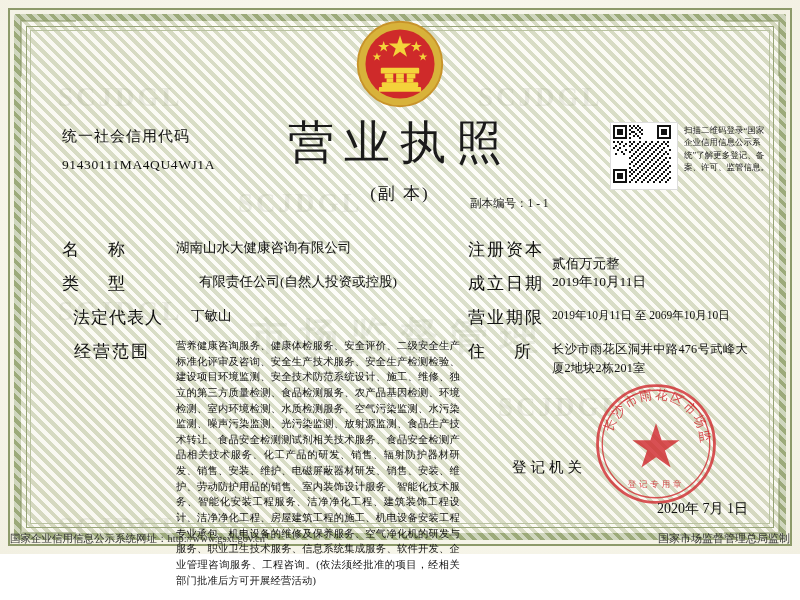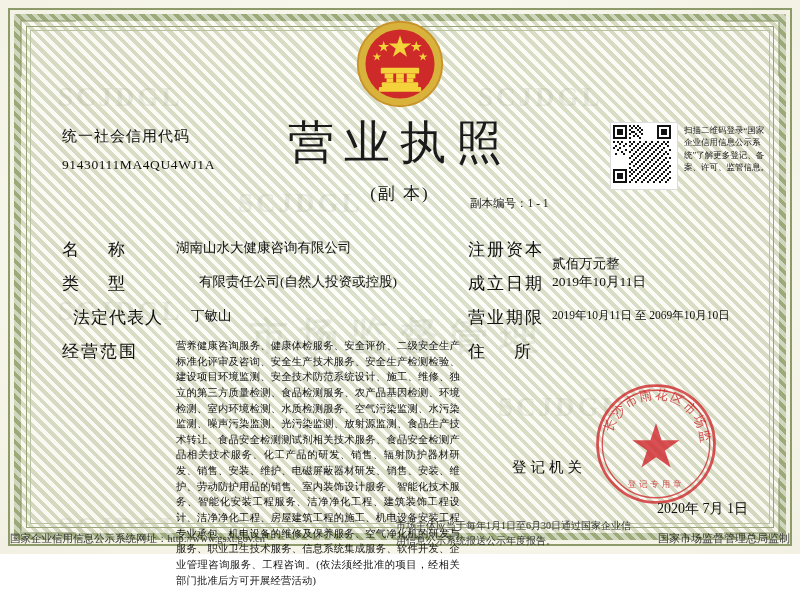--- a/index.html
+++ b/index.html
@@ -407,33 +407,34 @@
 
   <div class="lbl" style="left:62px;top:238px;">名　称</div>
   <div class="val" style="left:176px;top:239px;">湖南山水大健康咨询有限公司</div>
 
   <div class="lbl" style="left:62px;top:272px;">类　型</div>
   <div class="val" style="left:176px;top:273px;margin-left:23px;">有限责任公司(自然人投资或控股)</div>
 
   <div class="lbl" style="left:62px;top:306px;letter-spacing:1px;margin-left:11px;">法定代表人</div>
   <div class="val" style="left:191px;top:307px;">丁敏山</div>
 
-  <div class="lbl" style="left:62px;top:340px;letter-spacing:2px;text-align:right;">经营范围</div>
+  <div class="lbl" style="left:74px;top:340px;letter-spacing:2px;text-align:right;">经营范围</div>
   <div class="val multi" style="left:176px;top:338px;width:284px;font-size:10.3px;line-height:1.52;">营养健康咨询服务、健康体检服务、安全评价、二级安全生产标准化评审及咨询、安全生产技术服务、安全生产检测检验、建设项目环境监测、安全技术防范系统设计、施工、维修、独立的第三方质量检测、食品检测服务、农产品基因检测、环境检测、室内环境检测、水质检测服务、空气污染监测、水污染监测、噪声污染监测、光污染监测、放射源监测、食品生产技术转让、食品安全检测测试剂相关技术服务、食品安全检测产品相关技术服务、化工产品的研发、销售、辐射防护器材研发、销售、安装、维护、电磁屏蔽器材研发、销售、安装、维护、劳动防护用品的销售、室内装饰设计服务、智能化技术服务、智能化安装工程服务、洁净净化工程、建筑装饰工程设计、洁净净化工程、房屋建筑工程的施工、机电设备安装工程专业承包、机电设备的维修及保养服务、空气净化机的研发与服务、职业卫生技术服务、信息系统集成服务、软件开发、企业管理咨询服务、工程咨询。(依法须经批准的项目，经相关部门批准后方可开展经营活动)</div>
 
   <div class="lbl" style="left:468px;top:238px;letter-spacing:2px;">注册资本</div>
   <div class="val" style="left:552px;top:239px;margin-top:16px;">贰佰万元整</div>
 
   <div class="lbl" style="left:468px;top:272px;letter-spacing:2px;">成立日期</div>
   <div class="val" style="left:552px;top:273px;">2019年10月11日</div>
 
   <div class="lbl" style="left:468px;top:306px;letter-spacing:2px;">营业期限</div>
   <div class="val" style="left:552px;top:308px;font-size:11.5px;">2019年10月11日 至 2069年10月10日</div>
 
   <div class="lbl" style="left:468px;top:340px;">住　所</div>
+  <div class="val multi" style="left:552px;top:340px;width:196px;font-size:12.2px;line-height:1.55;">长沙市雨花区洞井中路476号武峰大厦2地块2栋201室</div>
 
   <div class="reg-authority">登记机关</div>
 
   <div class="seal">
     <svg viewBox="0 0 140 140" width="132" height="132" aria-hidden="true">
       <g fill="none" stroke="#d0262b" stroke-width="3" opacity="0.78">
         <circle cx="70" cy="70" r="62"></circle>
         <circle cx="70" cy="70" r="57" stroke-width="1.4"></circle>
       </g>
       <g fill="#d0262b" opacity="0.8">
@@ -447,16 +448,15 @@
       </g>
       <g opacity="0.8">
         <text x="70" y="116" font-size="9" fill="#d0262b" text-anchor="middle" font-family="'Liberation Serif',serif" letter-spacing="3">登记专用章</text>
       </g>
     </svg>
   </div>
 
   <div class="date-line">2020年  7月  1日</div>
 
   <div class="footer-left">国家企业信用信息公示系统网址：http://www.gsxt.gov.cn</div>
-  <div class="footer-center">市场主体应当于每年1月1日至6月30日通过国家企业信用信息公示系统报送公示年度报告。</div>
   <div class="footer-right">国家市场监督管理总局监制</div>
 
 </div>
 
 </body></html>

